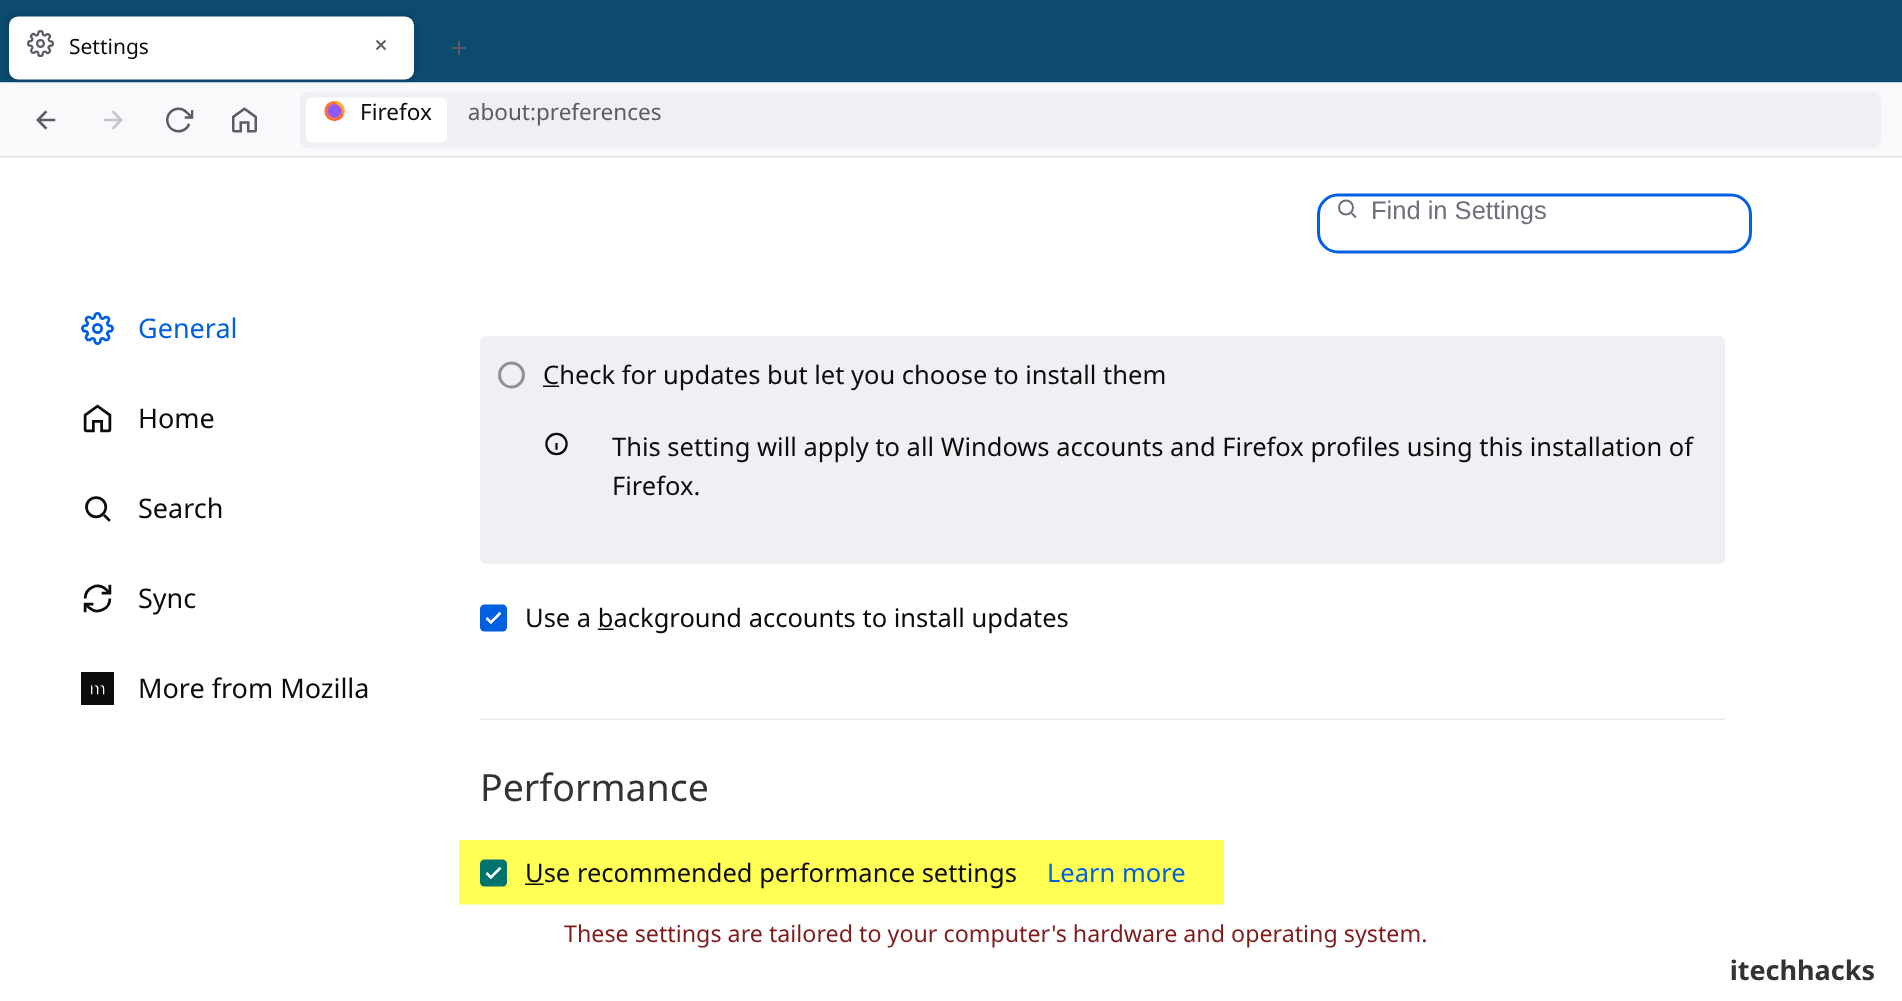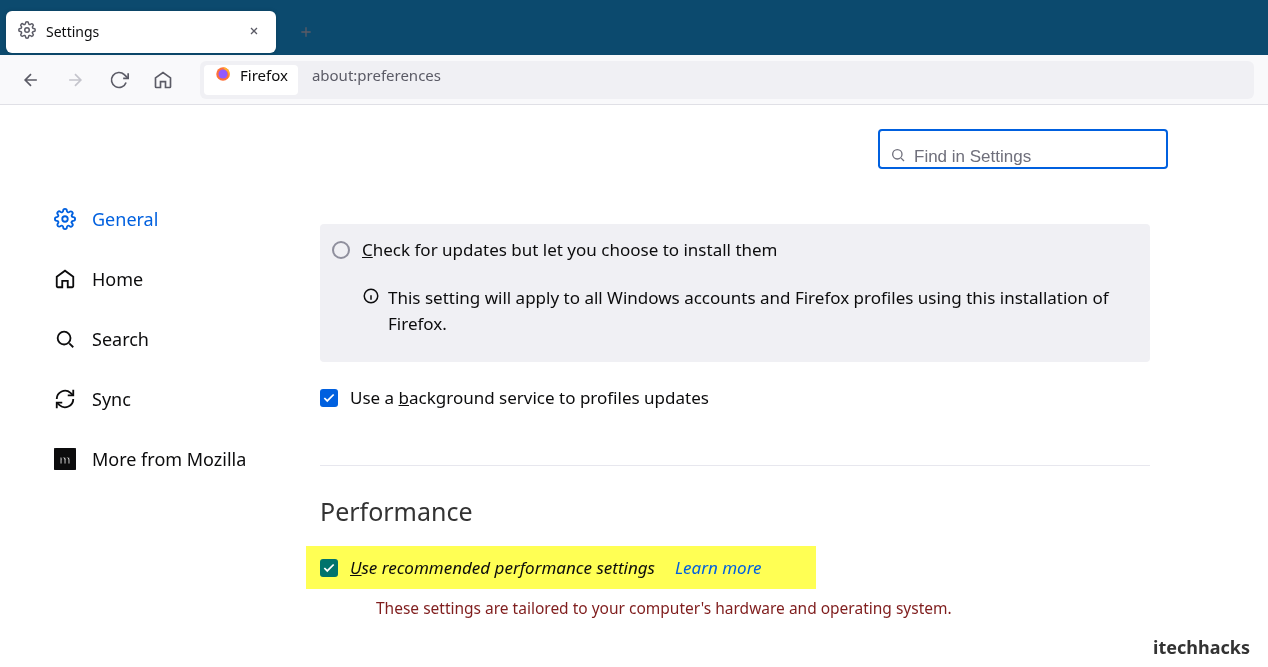--- a/index.html
+++ b/index.html
@@ -115,23 +115,23 @@
     position: relative;
   }
 
   .searchbox {
     position: absolute;
     right: 100px;
     top: 24px;
     width: 290px;
     height: 40px;
     border: 2px solid #0060df;
-    border-radius: 4px;
-    display: flex;
-    align-items: flex-end;
+    border-radius: 14px;
+    display: flex;
+    align-items: flex-start;
     padding: 0 10px;
     gap: 8px;
     background: #fff;
   }
   .searchbox input {
     border: none;
     outline: none;
     font-size: 17px;
     flex: 1;
     background: transparent;
@@ -149,22 +149,22 @@
     display: flex; align-items: center; gap: 12px;
     font-size: 17px; color: #0c0c0d;
     cursor: pointer;
   }
   .radio {
     width: 18px; height: 18px; border: 2px solid #8f8f9d; border-radius: 50%;
     flex-shrink: 0;
   }
   .radio-row .u { text-decoration: underline; }
   .info-row {
-    display: flex; gap: 8px;
-    margin: 24px 0 2px 30px;
+    display: flex; gap: 28px;
+    margin: 24px 0 16px 30px;
     font-size: 17px;
     align-items: flex-start;
   }
   .info-icon { flex-shrink:0; margin-top:2px; }
   .info-text { line-height: 1.5; }
 
   .check-row {
     display: flex; align-items: center; gap: 12px;
     font-size: 17px;
     margin-top: 24px;
@@ -189,21 +189,21 @@
     font-size: 25px; font-weight: 400; color: #333;
     margin-bottom: 18px;
   }
 
   .highlight {
     background: #ffff54;
     padding: 10px 14px;
     width: 510px;
     margin-left: -14px;
   }
-  .highlight .check-row { margin-top: 0; font-style: italic; }
+  .highlight .check-row { margin-top: 0; }
   .highlight a { color: #0060df; text-decoration: none; margin-left: 8px; }
   .subnote {
     font-size: 15.5px; color: #7f1d1d;
     margin: 8px 0 0 56px;
   }
 
   .watermark {
     position: absolute;
     right: 18px; bottom: 8px;
     font-size: 18px; font-weight: 700; color: #333;
@@ -355,21 +355,21 @@
         <span class="info-text">This setting will apply to all Windows accounts and Firefox profiles using this installation of Firefox.</span>
       </div>
     </div>
 
     <label class="check-row">
       <span class="checkbox">
         <svg width="14" height="14" viewBox="0 0 24 24" fill="none" stroke-width="3">
             <path d="M20 6 9 17l-5-5"></path>
           </svg>
       </span>
-      <span><span>Use a </span><span class="u">b</span><span>ackground service to profiles updates</span></span>
+      <span><span>Use a </span><span class="u">b</span><span>ackground accounts to install updates</span></span>
     </label>
 
     <hr class="sep">
 
     <div class="section-title">Performance</div>
 
     <div class="highlight">
       <label class="check-row">
         <span class="checkbox alt">
           <svg width="14" height="14" viewBox="0 0 24 24" fill="none" stroke-width="3">

